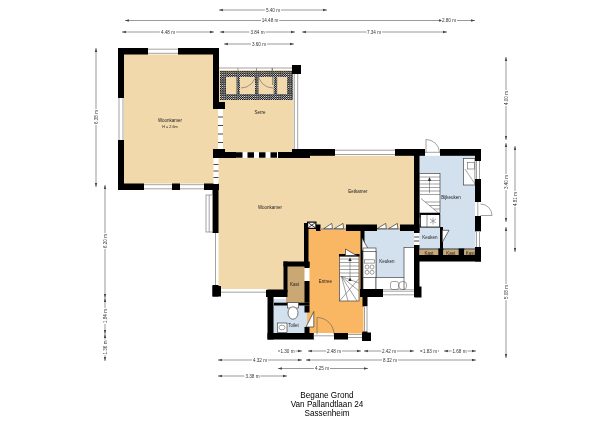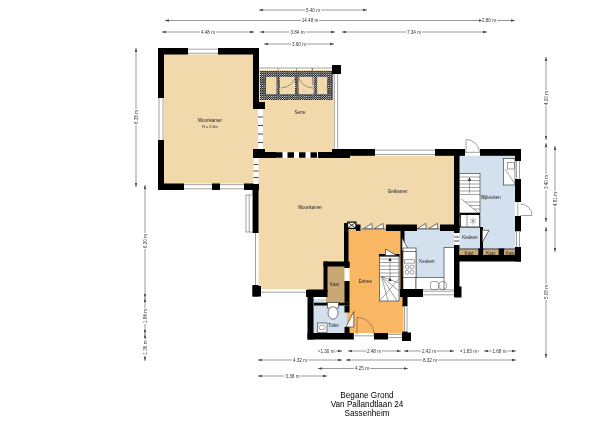--- a/index.html
+++ b/index.html
@@ -1,16 +1,16 @@
 <!DOCTYPE html>
 <html><head>
 <meta charset="utf-8">
 <style>
   html,body{margin:0;padding:0;background:#fff;}
-  .page{width:504px;height:424px;position:relative;font-family:"Liberation Sans",sans-serif;padding-left:40px;}
+  .page{width:504px;height:424px;position:relative;font-family:"Liberation Sans",sans-serif;}
   text{font-family:"Liberation Sans",sans-serif;}
   .rl{font-size:4.5px;fill:#222;text-anchor:middle;}
   .rs{font-size:3.8px;fill:#222;text-anchor:middle;}
   .dt{font-size:4.6px;fill:#333;text-anchor:middle;paint-order:stroke;stroke:#fff;stroke-width:2.4px;}
   .dl{stroke:#555;stroke-width:0.6;}
   .win{fill:#fff;}
   .wl{stroke:#8a8a8a;stroke-width:0.8;fill:none;}
   .fix{fill:#fff;stroke:#444;stroke-width:0.7;}
   .tri{fill:#fff;stroke:#333;stroke-width:0.7;}
   .thin{stroke:#555;stroke-width:0.55;fill:none;}

